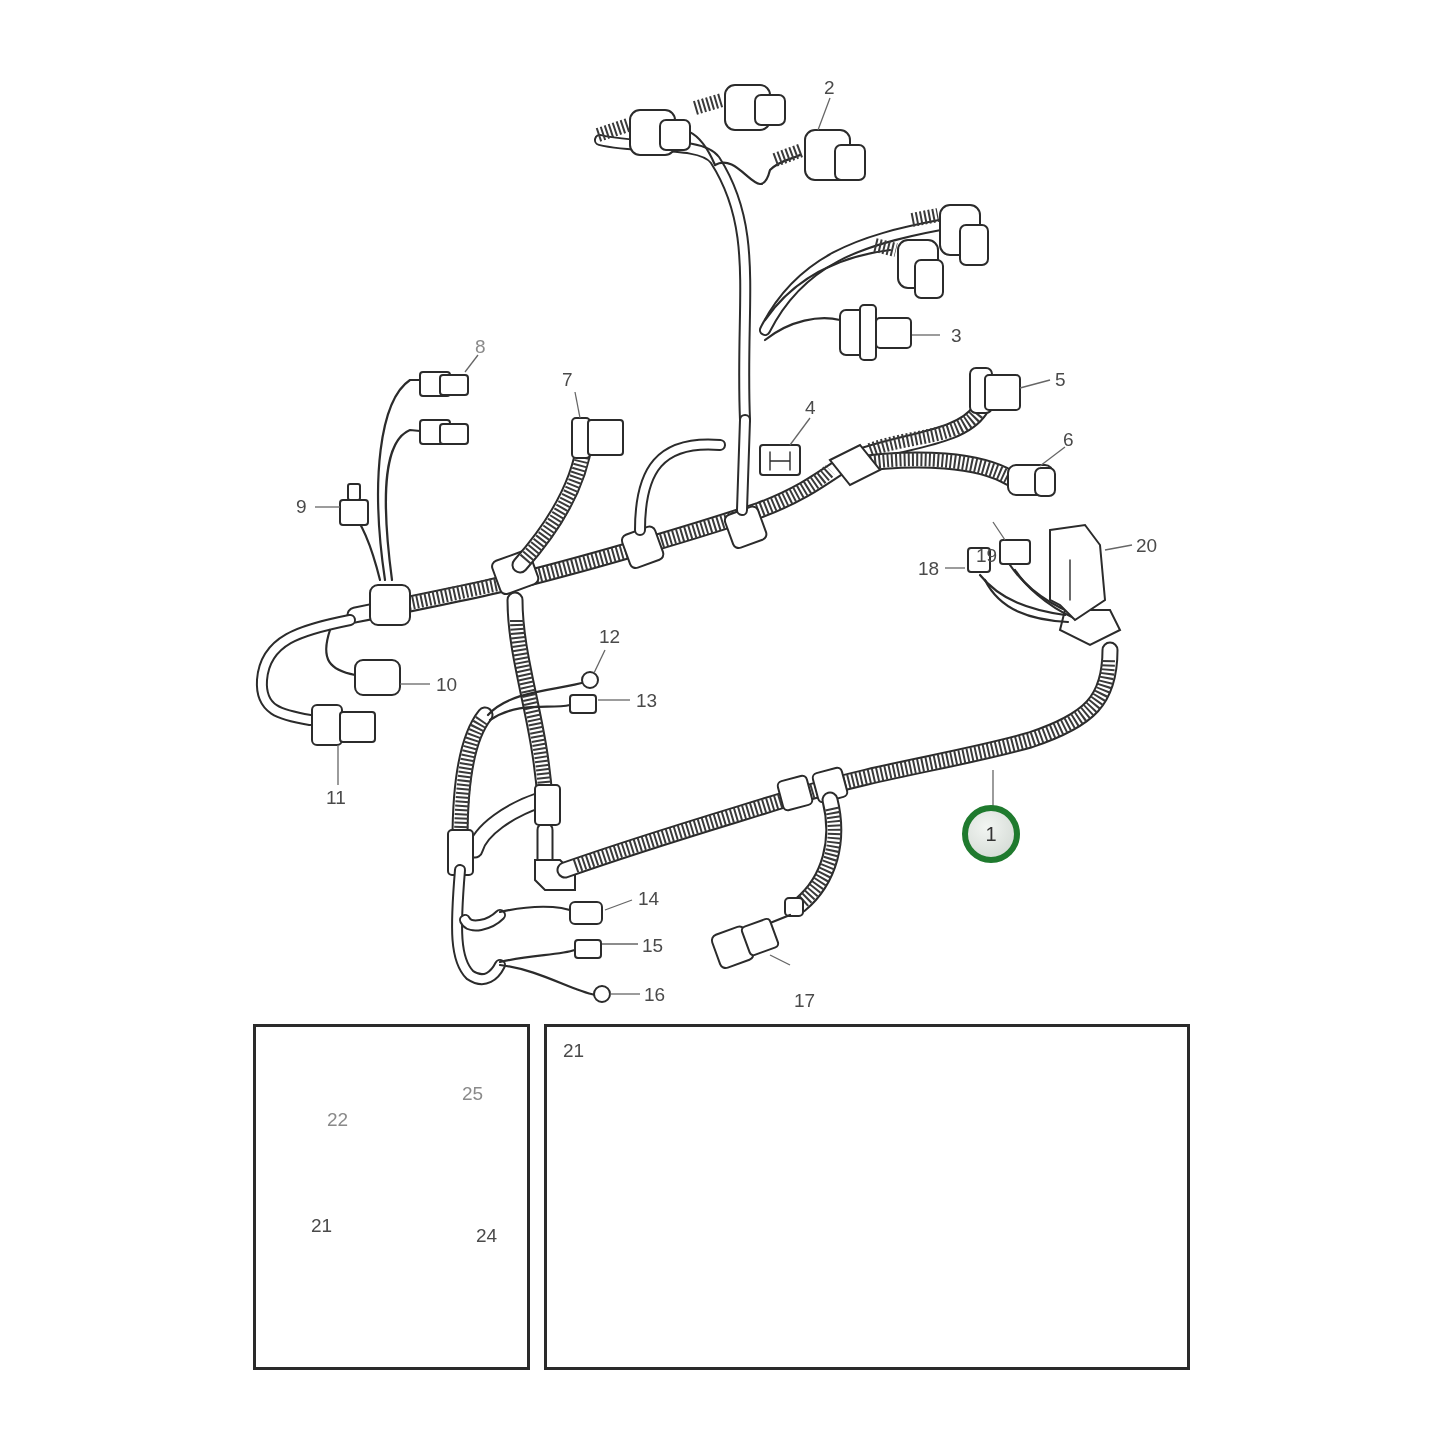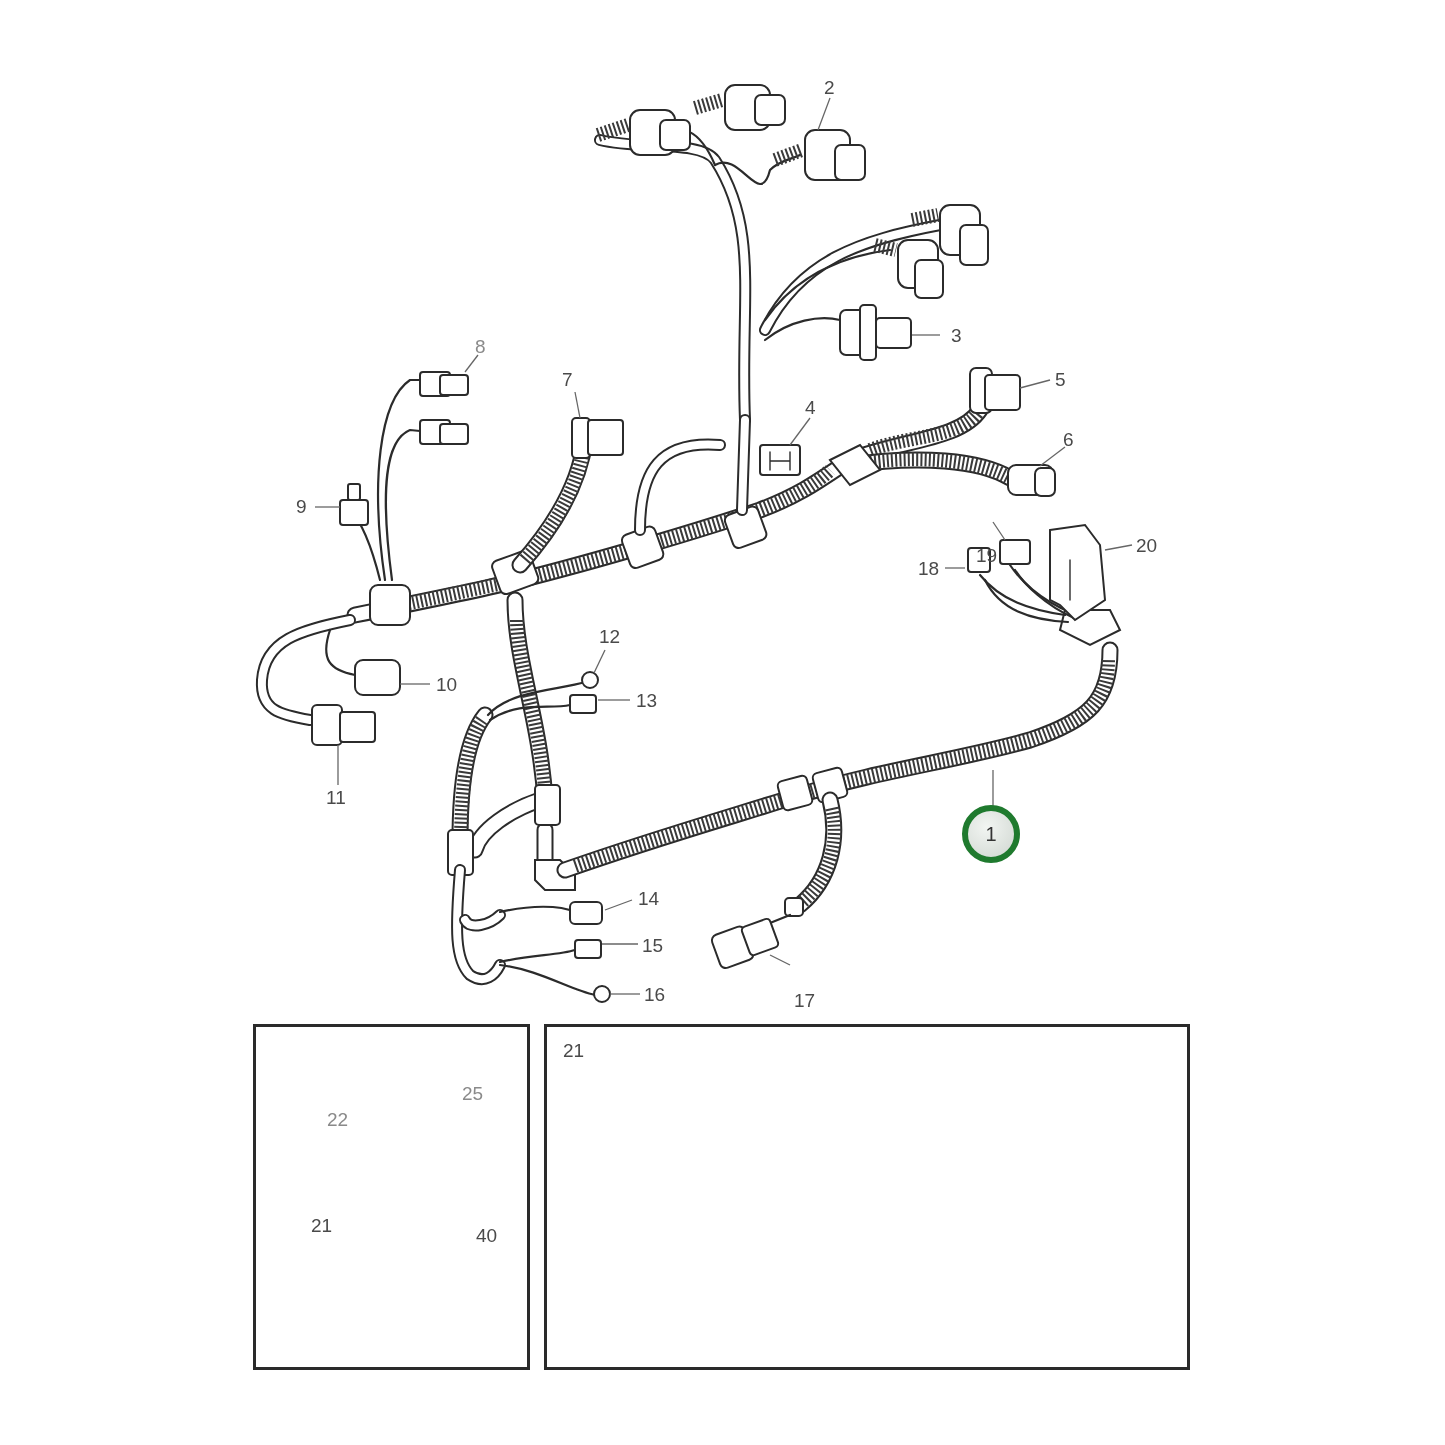--- a/index.html
+++ b/index.html
@@ -272,19 +272,19 @@
 <span class="lbl" style="left:976px;top:502px;margin-top:44px;">19</span>
 <span class="lbl" style="left:1136px;top:536px;">20</span>
 
 <div class="callout" style="left:962px;top:805px;">
   <span>1</span>
 </div>
 
 <div class="inset" style="left:253px;top:1024px;width:277px;height:346px;"></div>
 <span class="lbl light" style="left:303px;top:1110px;margin-left:24px;">22</span>
 <span class="lbl" style="left:311px;top:1216px;">21</span>
-<span class="lbl" style="left:476px;top:1226px;">40</span>
+<span class="lbl" style="left:476px;top:1226px;">24</span>
 <span class="lbl light" style="left:462px;top:1084px;">25</span>
 
 <div class="inset" style="left:544px;top:1024px;width:646px;height:346px;"></div>
 <span class="lbl" style="left:563px;top:1041px;">21</span>
 
 </div>
 
 </body></html>

